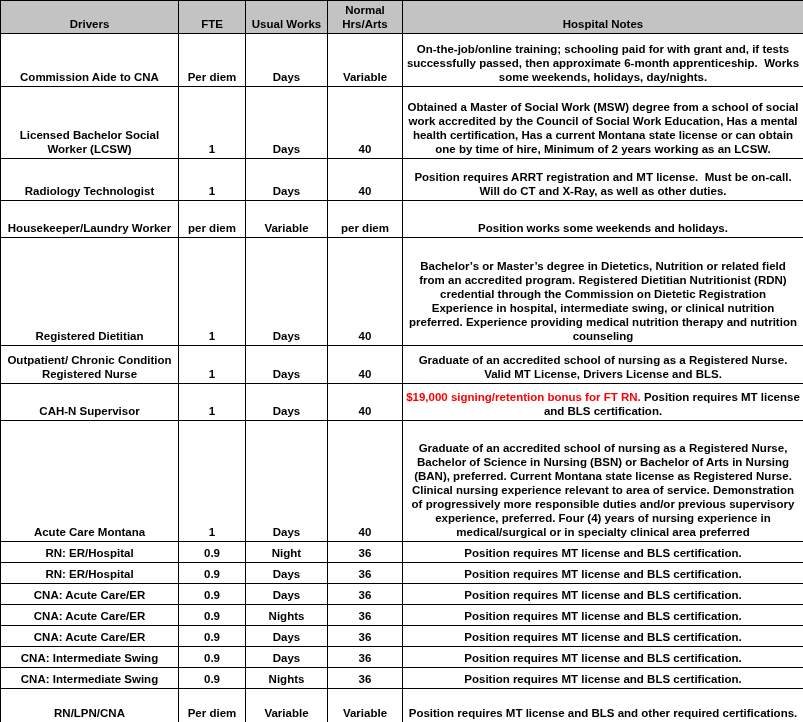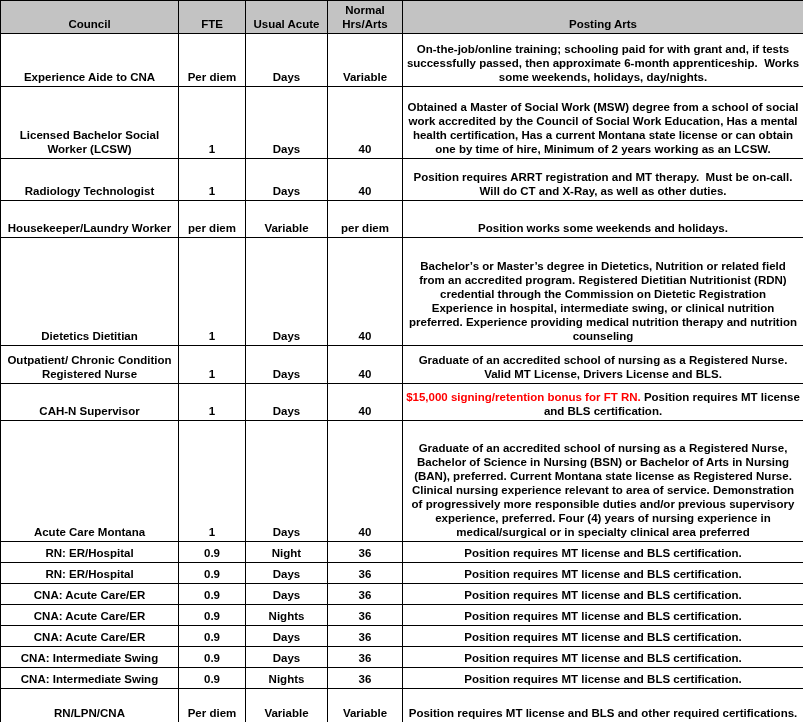--- a/index.html
+++ b/index.html
@@ -63,77 +63,77 @@
 <table id="jobs">
   <colgroup>
     <col style="width:178px">
     <col style="width:67px">
     <col style="width:82px">
     <col style="width:75px">
     <col style="width:401px">
   </colgroup>
   <thead>
     <tr>
-        <th>Council</th>
+        <th>Drivers</th>
         <th>FTE</th>
-        <th>Usual Acute</th>
+        <th>Usual Works</th>
         <th>Normal Hrs/Arts</th>
-        <th>Posting Arts</th>
+        <th>Hospital Notes</th>
       </tr>
   </thead>
   <tbody>
       <tr>
-        <td>Experience Aide to CNA</td>
+        <td>Commission Aide to CNA</td>
         <td>Per diem</td>
         <td>Days</td>
         <td>Variable</td>
         <td class="notes">On-the-job/online training; schooling paid for with grant and, if tests successfully passed, then approximate 6-month apprenticeship.  Works some weekends, holidays, day/nights.</td>
       </tr>
       <tr>
         <td>Licensed Bachelor Social Worker (LCSW)</td>
         <td>1</td>
         <td>Days</td>
         <td>40</td>
         <td class="notes">Obtained a Master of Social Work (MSW) degree from a school of social work accredited by the Council of Social Work Education, Has a mental health certification, Has a current Montana state license or can obtain one by time of hire, Minimum of 2 years working as an LCSW.</td>
       </tr>
       <tr>
         <td>Radiology Technologist</td>
         <td>1</td>
         <td>Days</td>
         <td>40</td>
-        <td class="notes">Position requires ARRT registration and MT therapy.  Must be on-call.  Will do CT and X-Ray, as well as other duties.</td>
+        <td class="notes">Position requires ARRT registration and MT license.  Must be on-call.  Will do CT and X-Ray, as well as other duties.</td>
       </tr>
       <tr>
         <td>Housekeeper/Laundry Worker</td>
         <td>per diem</td>
         <td>Variable</td>
         <td>per diem</td>
         <td class="notes">Position works some weekends and holidays.</td>
       </tr>
       <tr>
-        <td>Dietetics Dietitian</td>
+        <td>Registered Dietitian</td>
         <td>1</td>
         <td>Days</td>
         <td>40</td>
         <td class="notes">Bachelor’s or Master’s degree in Dietetics, Nutrition or related field from an accredited program. Registered Dietitian Nutritionist (RDN) credential through the Commission on Dietetic Registration
 Experience in hospital, intermediate swing, or clinical nutrition preferred. Experience providing medical nutrition therapy and nutrition counseling</td>
       </tr>
       <tr>
         <td>Outpatient/ Chronic Condition Registered Nurse</td>
         <td>1</td>
         <td>Days</td>
         <td>40</td>
         <td class="notes">Graduate of an accredited school of nursing as a Registered Nurse. Valid MT License, Drivers License and BLS.</td>
       </tr>
       <tr>
         <td>CAH-N Supervisor</td>
         <td>1</td>
         <td>Days</td>
         <td>40</td>
-        <td class="notes"><span class="red">$15,000 signing/retention bonus for FT RN.</span><span> Position requires MT license and BLS certification.</span></td>
+        <td class="notes"><span class="red">$19,000 signing/retention bonus for FT RN.</span><span> Position requires MT license and BLS certification.</span></td>
       </tr>
       <tr>
         <td>Acute Care Montana</td>
         <td>1</td>
         <td>Days</td>
         <td>40</td>
         <td class="notes">Graduate of an accredited school of nursing as a Registered Nurse, Bachelor of Science in Nursing (BSN) or Bachelor of Arts in Nursing (BAN), preferred. Current Montana state license as Registered Nurse. Clinical nursing experience relevant to area of service. Demonstration of progressively more responsible duties and/or previous supervisory experience, preferred. Four (4) years of nursing experience in medical/surgical or in specialty clinical area preferred</td>
       </tr>
       <tr>
         <td>RN: ER/Hospital</td>

